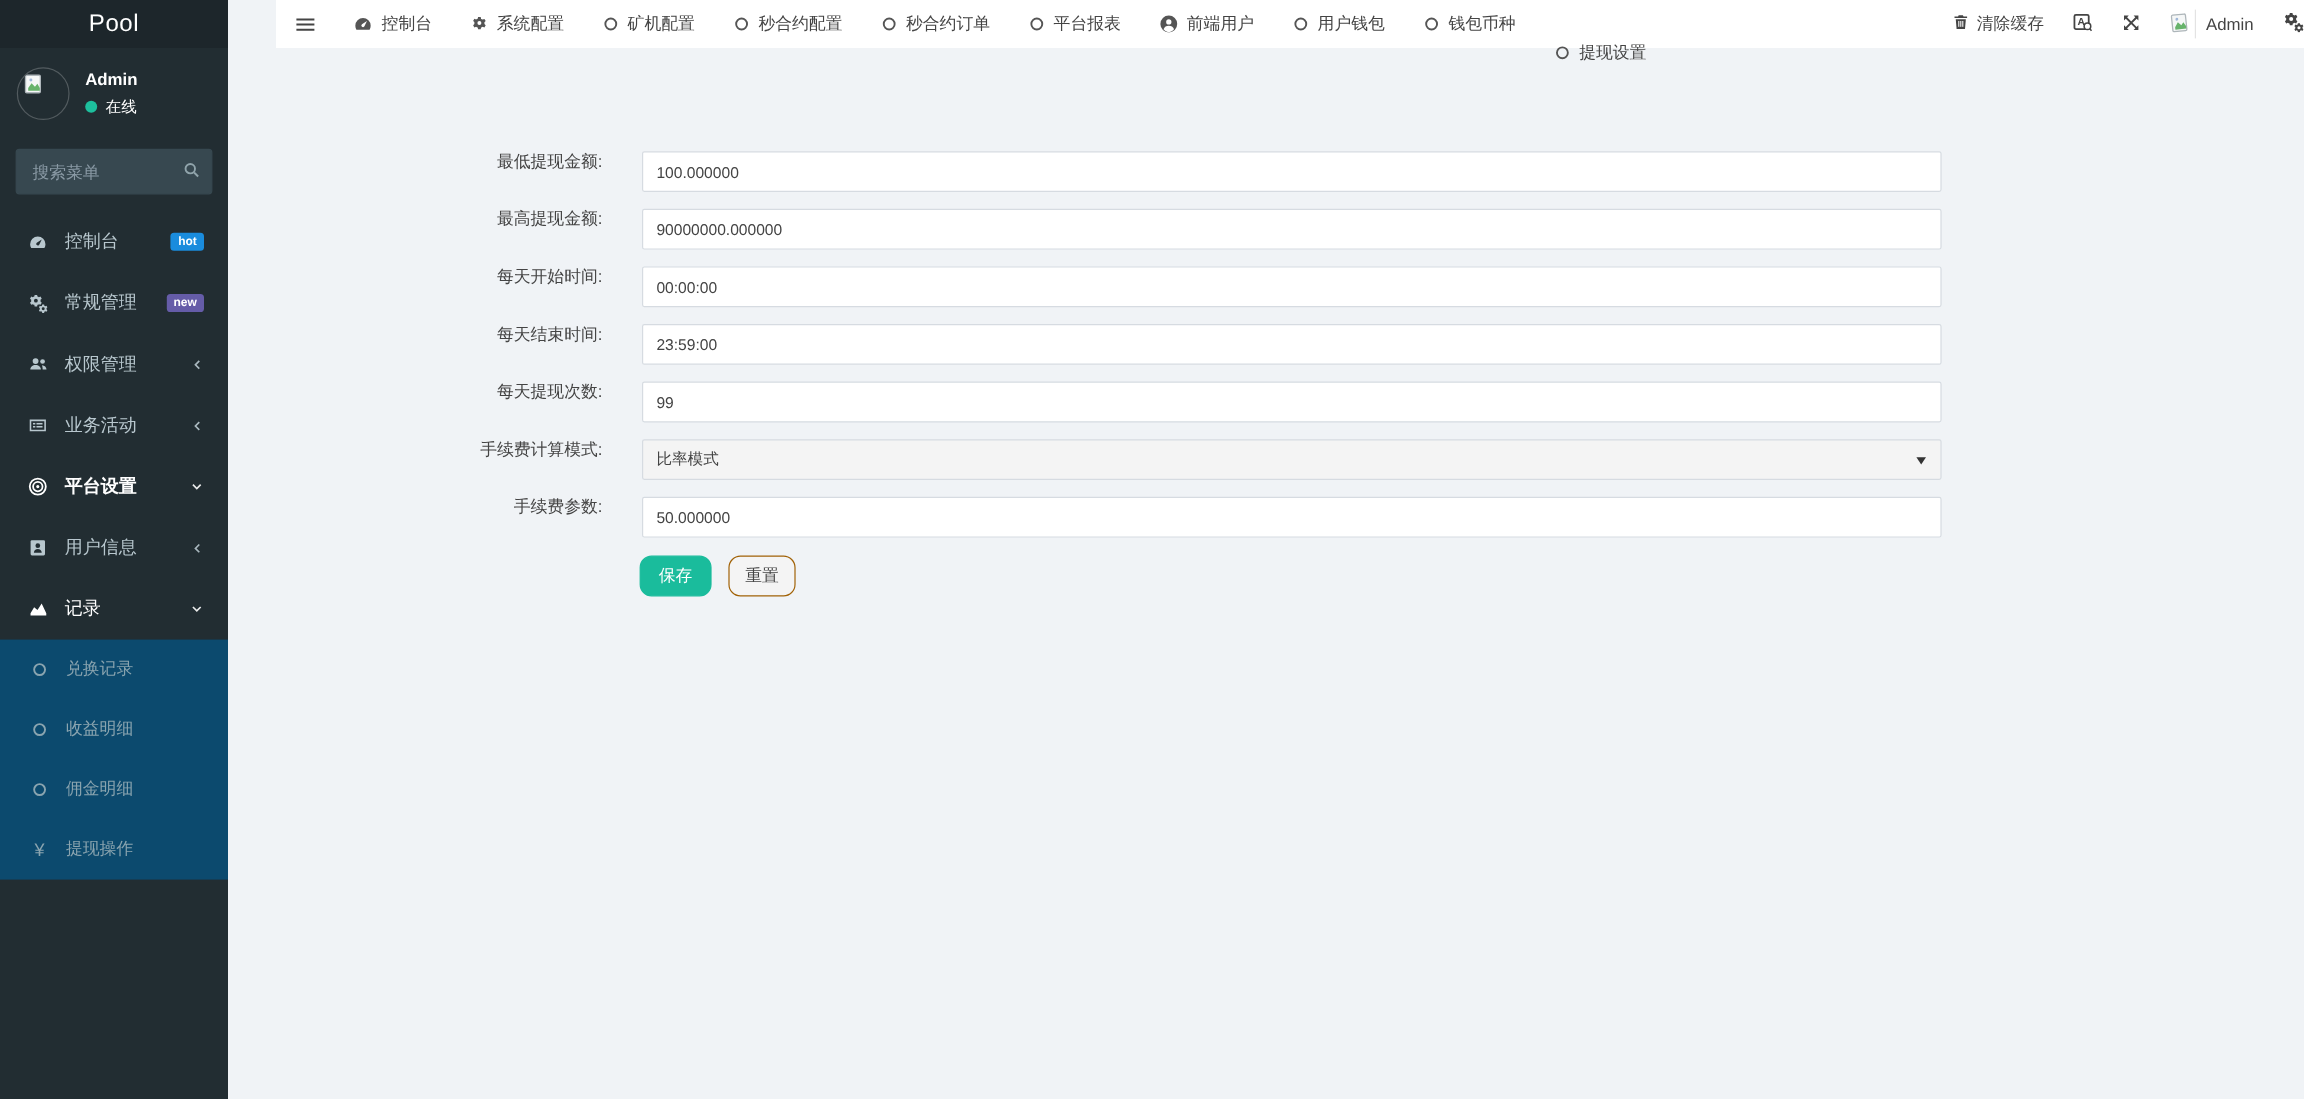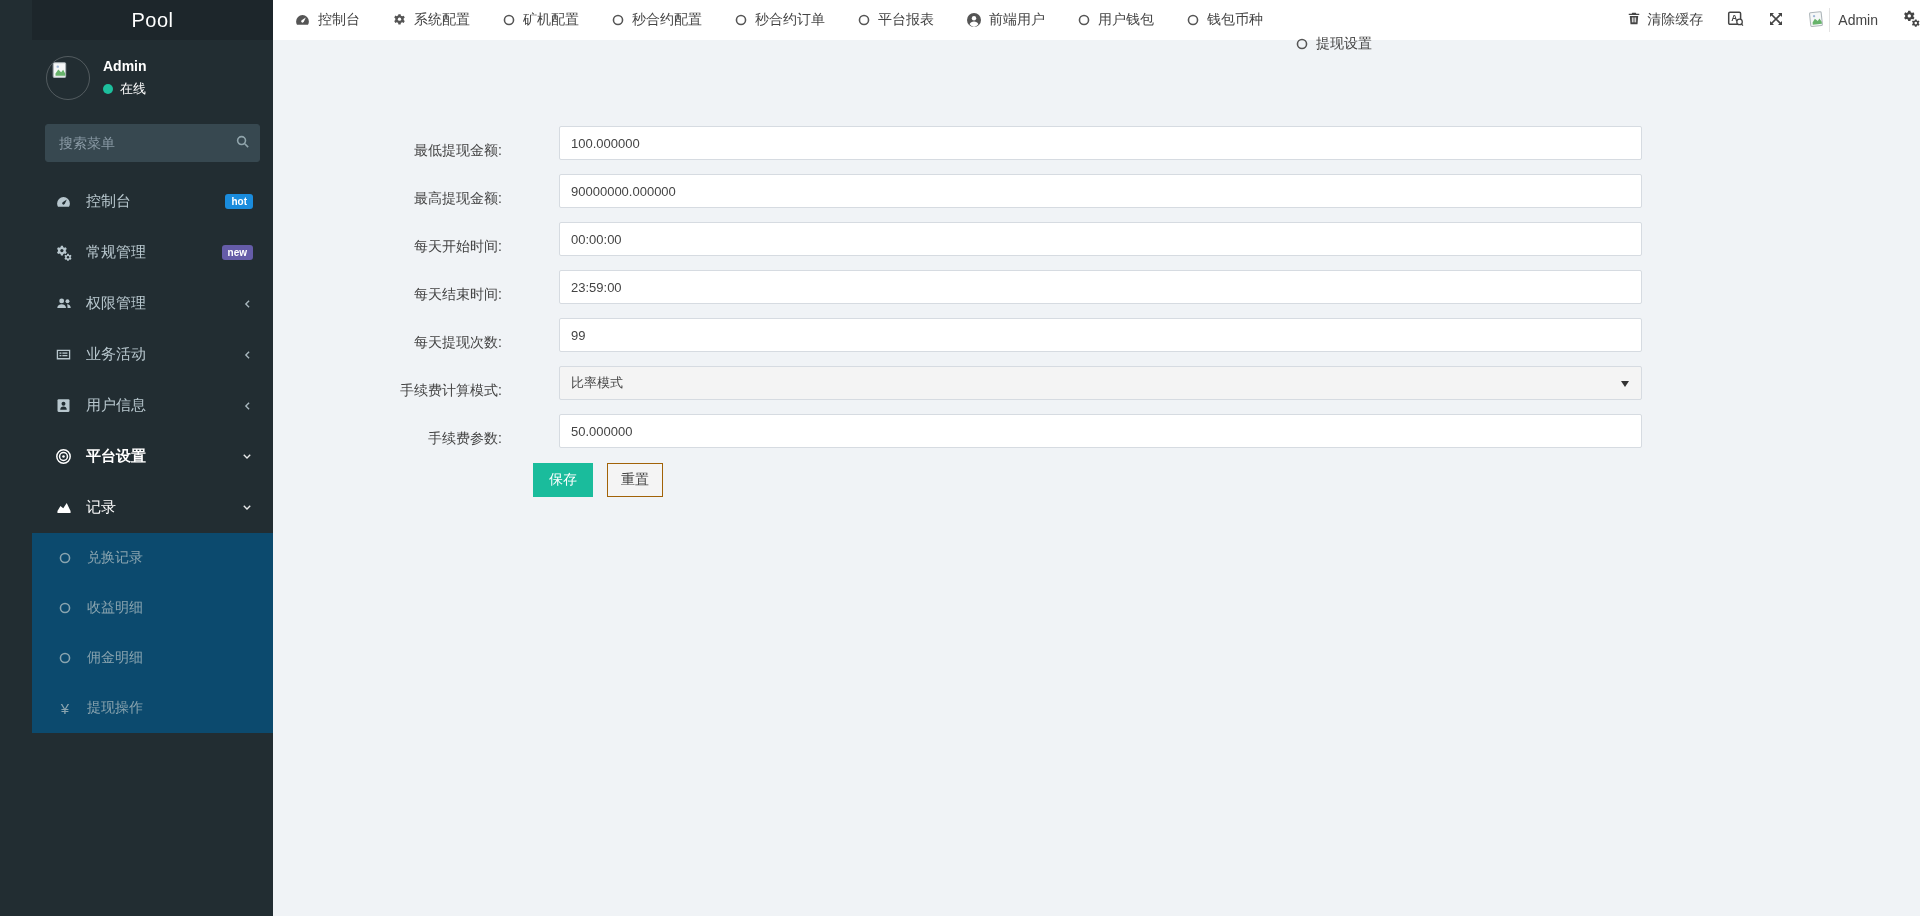--- a/index.html
+++ b/index.html
@@ -1,20 +1,20 @@
 <!DOCTYPE html>
 <html><head>
 <meta charset="utf-8">
 <style>
   * { box-sizing: border-box; margin: 0; padding: 0; }
   html,body { width:1920px; height:916px; overflow:hidden; }
   body { font-family:"Liberation Sans","DejaVu Sans",sans-serif; background:#f0f3f6; position:relative; }
 
   
-  .sidebar { position:absolute; left:0; top:0; width:273px; height:916px; background:#222d32; z-index:20;padding-left:32px; }
+  .sidebar { position:absolute; left:0; top:0; width:190px; height:916px; background:#222d32; z-index:20; }
   .logo { height:40px; background:#1d262b; color:#fff; font-size:20px; line-height:40px; text-align:center; letter-spacing:.5px; cursor:pointer; }
   .user-panel { display:flex; gap:13px; align-items:center; padding:16px 14px 12px 14px; }
   .avatar-circle { width:44px; height:44px; border-radius:50%; border:1px solid rgba(255,255,255,.22); display:flex; align-items:flex-start; justify-content:flex-start; padding:4px; overflow:hidden; flex:0 0 44px; }
   .user-name { color:#fff; font-weight:bold; font-size:14px; margin-bottom:6px; }
   .user-status { display:flex; align-items:center; gap:7px; color:#fff; font-size:13px; }
   .dot { width:10px; height:10px; border-radius:50%; background:#1dbf9d; display:inline-block; }
   .search-box { margin:12px 13px 0 13px; position:relative; }
   .search-box input { width:100%; height:38px; background:#374850; border:1px solid #374850; border-radius:3px; color:#ccc; font-size:14px; padding:0 34px 0 13px; outline:none; font-family:inherit; }
   .search-box input::placeholder { color:#8a9aa5; }
   .search-icon { position:absolute; right:10px; top:10px; color:#90a4ab; }
@@ -39,28 +39,28 @@
   .tab { display:flex; align-items:center; gap:7px; padding:0 16px; font-size:14px; color:#444; cursor:pointer; white-space:nowrap; }
   .tab.active { background:#f4f4f4;margin-top:44px; }
   .tab .tab-icon { display:flex; color:#555; }
   .topbar-right { margin-left:auto; display:flex; align-items:center; gap:24px; color:#444; font-size:14px; }
   .tb-item { display:flex; align-items:center; gap:6px; cursor:pointer; color:#444; }
   .tb-avatar { width:22px; height:24px; display:flex; border-right:1px solid #e3e3e3; padding-right:4px; margin-right:2px; }
 
   
   .content { position:absolute; left:230px; right:0; top:40px; bottom:0; background:#f0f3f6; overflow:hidden; }
   .form { padding-top:86px; }
-  .form-row { display:flex; align-items:flex-end; margin-bottom:14px;gap:24px; }
+  .form-row { display:flex; align-items:flex-start; margin-bottom:14px; }
   .form-label { width:272px; text-align:right; padding-right:0; font-size:14px; color:#444; flex:0 0 272px; }
   .field-wrap { margin-left:33px; }
   .form-input { width:1083px; height:34px; background:#fff; border:1px solid #d6dbe1; border-radius:2px; padding:0 11px; font-size:13px; color:#444; outline:none; font-family:inherit; }
   .form-select { width:1083px; height:34px; background:#f4f4f4; border:1px solid #d6dbe1; border-radius:2px; display:flex; align-items:center; padding:0 26px 0 11px; font-size:13px; color:#444; position:relative; cursor:pointer; }
   .form-select::after { content:""; position:absolute; right:12px; top:14px; border-left:4.5px solid transparent; border-right:4.5px solid transparent; border-top:6px solid #333; }
   .btn-row { display:flex; gap:14px; margin-left:303px; margin-top:15px; }
-  .btn { height:34px; border-radius:0; font-size:14px; cursor:pointer; font-family:Liberation Serif, serif; }
+  .btn { height:34px; border-radius:10px; font-size:14px; cursor:pointer; font-family:Liberation Serif, serif; }
   .btn-save { background:#1abc9c; color:#fff; border:1px solid #1abc9c; padding:0 15px; }
   .btn-reset { background:#f4f4f4; color:#444; border:1px solid #a16207; padding:0 13px; }
 </style>
 </head>
 <body>
 
 <aside class="sidebar">
   <div class="logo">Pool</div>
   <div class="user-panel">
     <div class="avatar-circle">
@@ -137,47 +137,47 @@
             <rect x="6.8" y="8.5" width="5.4" height="1.4"></rect>
           </svg>
         </span>
         <span class="mi-label">业务活动</span>
         <span class="chev">
           <svg width="11" height="12" viewBox="0 0 16 16" fill="none" stroke="currentColor" stroke-width="2">
             <path d="M10.3 3.3 5.6 8l4.7 4.7"></path>
           </svg>
         </span>
       </a>
+      <a class="menu-item active">
+        <span class="mi-icon">
+          <svg width="17" height="17" viewBox="0 0 16 16" fill="none" stroke="currentColor">
+            <circle cx="8" cy="8" r="6.3" stroke-width="1.4"></circle>
+            <circle cx="8" cy="8" r="3.7" stroke-width="1.4"></circle>
+            <circle cx="8" cy="8" r="1.2" fill="currentColor" stroke="none"></circle>
+          </svg>
+        </span>
+        <span class="mi-label">平台设置</span>
+        <span class="chev">
+          <svg width="12" height="11" viewBox="0 0 16 16" fill="none" stroke="currentColor" stroke-width="2">
+            <path d="M3.3 5.6 8 10.3l4.7-4.7"></path>
+          </svg>
+        </span>
+      </a>
       <a class="menu-item">
         <span class="mi-icon">
           <svg width="15" height="15" viewBox="0 0 16 16" fill="currentColor">
             <rect x="1.6" y="1.2" width="12.8" height="13.6" rx="1.2"></rect>
             <circle cx="8" cy="6.1" r="2.1" fill="#222d32"></circle>
             <path d="M4.5 12.4c0-2 1.6-3.3 3.5-3.3s3.5 1.3 3.5 3.3z" fill="#222d32"></path>
           </svg>
         </span>
         <span class="mi-label">用户信息</span>
         <span class="chev">
           <svg width="11" height="12" viewBox="0 0 16 16" fill="none" stroke="currentColor" stroke-width="2">
             <path d="M10.3 3.3 5.6 8l4.7 4.7"></path>
-          </svg>
-        </span>
-      </a>
-      <a class="menu-item active">
-        <span class="mi-icon">
-          <svg width="17" height="17" viewBox="0 0 16 16" fill="none" stroke="currentColor">
-            <circle cx="8" cy="8" r="6.3" stroke-width="1.4"></circle>
-            <circle cx="8" cy="8" r="3.7" stroke-width="1.4"></circle>
-            <circle cx="8" cy="8" r="1.2" fill="currentColor" stroke="none"></circle>
-          </svg>
-        </span>
-        <span class="mi-label">平台设置</span>
-        <span class="chev">
-          <svg width="12" height="11" viewBox="0 0 16 16" fill="none" stroke="currentColor" stroke-width="2">
-            <path d="M3.3 5.6 8 10.3l4.7-4.7"></path>
           </svg>
         </span>
       </a>
       <a class="menu-item open">
         <span class="mi-icon">
           <svg width="18" height="15" viewBox="0 0 16 16" fill="currentColor">
             <path d="M1 13.8v-2l3.2-5.3 3 2.4 3.7-5.7L15 11.8v2z"></path>
           </svg>
         </span>
         <span class="mi-label">记录</span>

